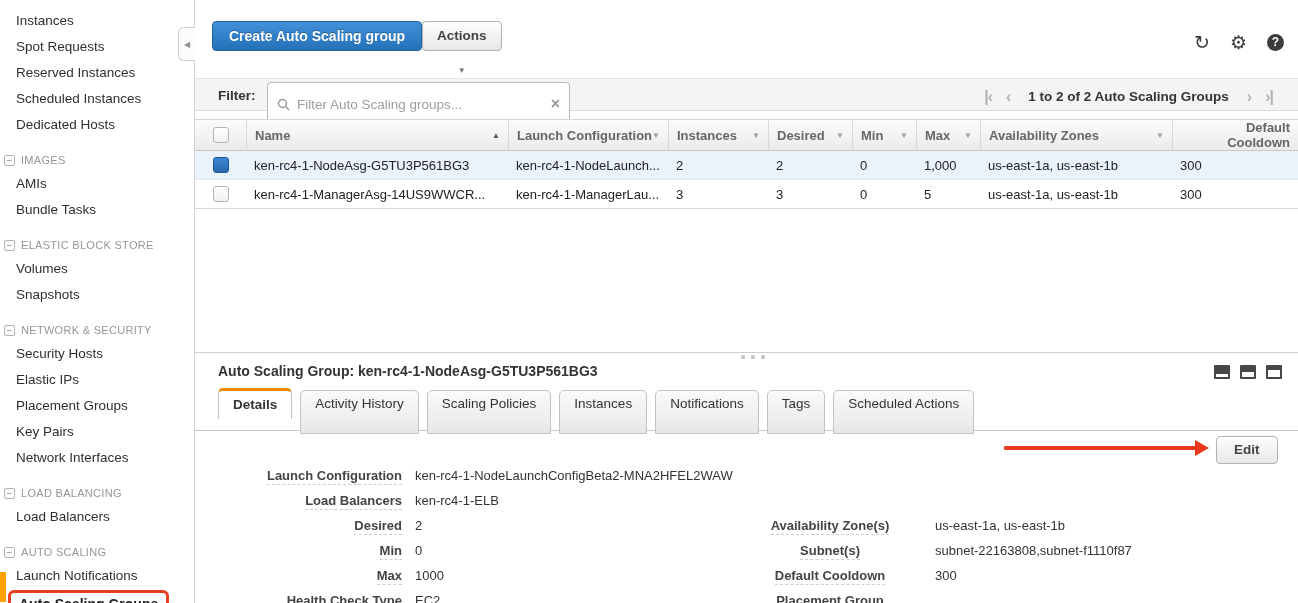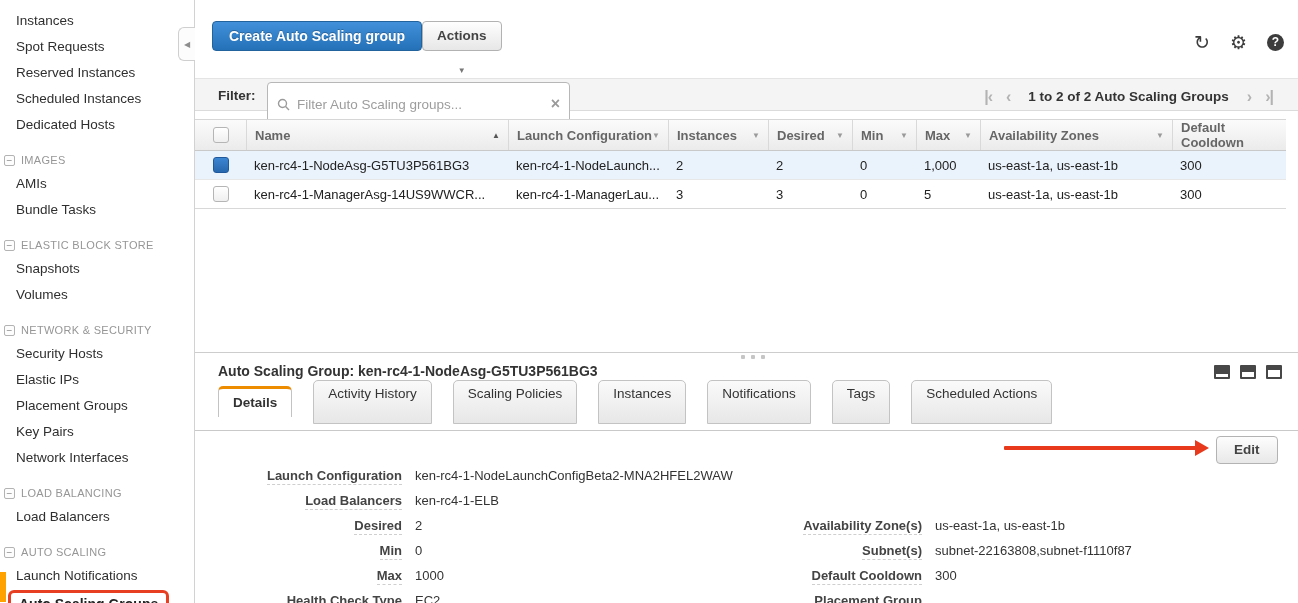--- a/index.html
+++ b/index.html
@@ -46,21 +46,21 @@
                 border-radius:4px; display:flex; align-items:center; padding:0 9px; gap:7px; }
   .search-box input { flex:1; border:none; outline:none; font-size:13.5px; color:#444; font-family:"Liberation Sans",sans-serif; background:transparent; }
   .search-box input::placeholder { color:#9d9d9d; }
   .clear-x { color:#9a9a9a; font-size:16px; font-weight:bold; line-height:16px; cursor:pointer; }
 
   .pagination { position:absolute; right:25px; top:6px; display:flex; align-items:center; gap:14px; }
   .pg-btn { color:#b3b3b3; font-size:16px; font-weight:bold; line-height:20px; letter-spacing:-1px; cursor:pointer; }
   .pg-summary { font-size:13.5px; font-weight:bold; color:#333; margin:4px 4px; }
 
   
-  .grid { position:absolute; left:195px; right:12px; top:119px; font-size:13px; }
+  .grid { position:absolute; left:195px; right:0; top:119px; font-size:13px;text-align:right; }
   .grid-header { display:flex; height:32px; background:linear-gradient(#fbfbfb,#ebebeb);
                  border-top:1px solid #d6d6d6; border-bottom:1px solid #c9c9c9; color:#666; font-weight:bold; }
   .hc { display:flex; align-items:center; justify-content:space-between; padding:0 8px; border-left:1px solid #d9d9d9; cursor:pointer; }
   .hc:first-child { border-left:none; }
   .grid-row { display:flex; height:29px; border-bottom:1px solid #e7e7e7; background:#fff; }
   .grid-row.selected { background:#eaf2fb; }
   .grid-row:last-child { border-bottom:1px solid #d8d8d8; }
   .cell { display:flex; align-items:center; padding:8px 8px; white-space:nowrap; overflow:hidden; color:#222; }
   .col-check { width:51px; justify-content:center; padding:0; }
   .col-name { width:262px; }
@@ -81,38 +81,38 @@
   .split-dots { position:absolute; left:741px; top:355px; display:flex; gap:6px; cursor:row-resize; }
   .split-dots i { width:4px; height:4px; background:#c6c6c6; border-radius:1px; }
 
   
   .panel-title { position:absolute; left:218px; top:363px; font-size:14px; font-weight:bold; color:#333; }
   .pane-icons { position:absolute; right:16px; top:365px; display:flex; gap:10px; }
   .pane-ic { width:16px; height:14px; background:#474747; border-radius:1px; position:relative; cursor:pointer; }
   .pane-ic i { position:absolute; left:2px; right:2px; bottom:2px; background:#fff; }
   .pane-ic.p1 i { height:3px; } .pane-ic.p2 i { height:5px; } .pane-ic.p3 i { height:7px; }
 
-  .tabs { position:absolute; left:218px; top:380px; display:flex; gap:21px; z-index:3;align-items:center; }
+  .tabs { position:absolute; left:218px; top:390px; display:flex; gap:8px; z-index:3; }
   .tab { height:44px; padding:0 14px; line-height:26px; font-size:13.5px; color:#333; background:linear-gradient(#fafafa,#e7e7e7);
          border:1px solid #c3c3c3; border-radius:5px 5px 0 0; cursor:pointer; }
   .tab.active { background:#fff; border-top:3px solid #ee8c00; border-bottom:none; height:31px; margin-top:-2px;
                 line-height:27px; font-weight:bold; z-index:4; }
   .tabs-line { position:absolute; left:195px; right:0; top:430px; border-top:1px solid #c9c9c9; z-index:1; }
 
   .btn-edit { position:absolute; left:1216px; top:436px; height:28px; padding:0 17px; border:1px solid #b3b3b3; border-radius:4px;
               background:linear-gradient(#fdfdfd,#e8e8e8); font-size:13.5px; font-weight:bold; color:#444; line-height:26px; cursor:pointer; }
   .anno-arrow { position:absolute; left:1004px; top:446px; width:192px; height:4px; background:#e8391d; border-radius:1px; }
   .anno-arrow::after { content:''; position:absolute; right:-13px; top:-6px;
                        border-left:14px solid #e8391d; border-top:8px solid transparent; border-bottom:8px solid transparent; }
 
   .fields-left  { position:absolute; left:217px; top:468px; }
   .fields-right { position:absolute; left:738px; top:518px; }
   .field-row { display:flex; height:25px; font-size:13px; align-items:flex-start; }
   .f-label { width:185px; text-align:right; font-weight:bold; color:#444; flex:0 0 auto; }
-  .fields-right .f-label { width:184px; }
+  .fields-right .f-label { width:184px;text-align:center; }
   .f-label span { border-bottom:1px dashed #cfcfcf; padding-bottom:1px; cursor:help; }
   .f-value { margin-left:13px; color:#333; white-space:nowrap; }
 
   .mag-svg { flex:0 0 auto; }
 </style>
 </head>
 <body>
 
 <div class="screen">
 
@@ -127,22 +127,22 @@
       <span class="minus-box">−</span>
       <span>IMAGES</span>
     </div>
     <div class="nav-link">AMIs</div>
     <div class="nav-link">Bundle Tasks</div>
 
     <div class="nav-section">
       <span class="minus-box">−</span>
       <span>ELASTIC BLOCK STORE</span>
     </div>
+    <div class="nav-link">Volumes</div>
     <div class="nav-link">Snapshots</div>
-    <div class="nav-link">Volumes</div>
 
     <div class="nav-section">
       <span class="minus-box">−</span>
       <span>NETWORK &amp; SECURITY</span>
     </div>
     <div class="nav-link">Security Hosts</div>
     <div class="nav-link">Elastic IPs</div>
     <div class="nav-link">Placement Groups</div>
     <div class="nav-link">Key Pairs</div>
     <div class="nav-link">Network Interfaces</div>

